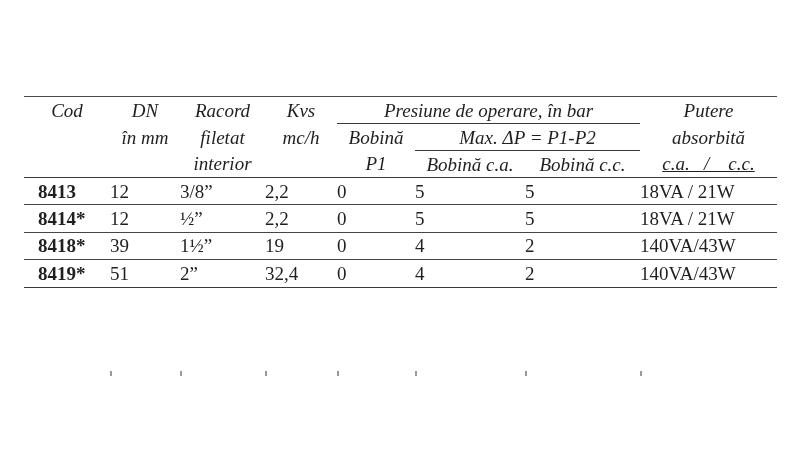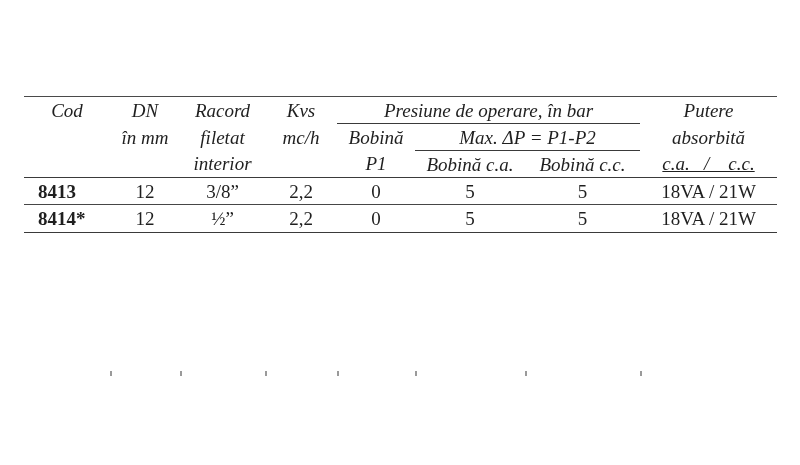--- a/index.html
+++ b/index.html
@@ -43,21 +43,20 @@
     line-height: 25px;
     white-space: nowrap;
     font-style: italic;
   }
   .it { font-style: italic; }
   .group-underline { border-bottom: 1.5px solid #3a3a3a; text-align: center; }
 
   tbody tr { height: 27.4px; }
   tbody tr + tr { border-top: 1.6px solid #464646; }
   tbody td {
-    text-align: center;
     vertical-align: middle;
     padding: 0;
     line-height: 25px;
     white-space: nowrap;
   }
   tbody td.cod-cell {
     font-weight: bold;
     text-align: left;
     padding-left: 14px;
     margin-top: 28px;
@@ -131,20 +130,40 @@
         <tr>
           <td class="cod-cell">8414*</td>
           <td>12</td>
           <td>½”</td>
           <td>2,2</td>
           <td>0</td>
           <td>5</td>
           <td>5</td>
           <td>18VA / 21W</td>
         </tr>
+        <tr>
+          <td class="cod-cell">8418*</td>
+          <td>39</td>
+          <td>1½”</td>
+          <td>19</td>
+          <td>0</td>
+          <td>4</td>
+          <td>2</td>
+          <td>140VA/43W</td>
+        </tr>
+        <tr>
+          <td class="cod-cell">8419*</td>
+          <td>51</td>
+          <td>2”</td>
+          <td>32,4</td>
+          <td>0</td>
+          <td>4</td>
+          <td>2</td>
+          <td>140VA/43W</td>
+        </tr>
       </tbody>
   </table>
 
   <div class="column-tick" style="left:110px"></div>
   <div class="column-tick" style="left:180px"></div>
   <div class="column-tick" style="left:265px"></div>
   <div class="column-tick" style="left:337px"></div>
   <div class="column-tick" style="left:415px"></div>
   <div class="column-tick" style="left:525px"></div>
   <div class="column-tick" style="left:640px"></div>

